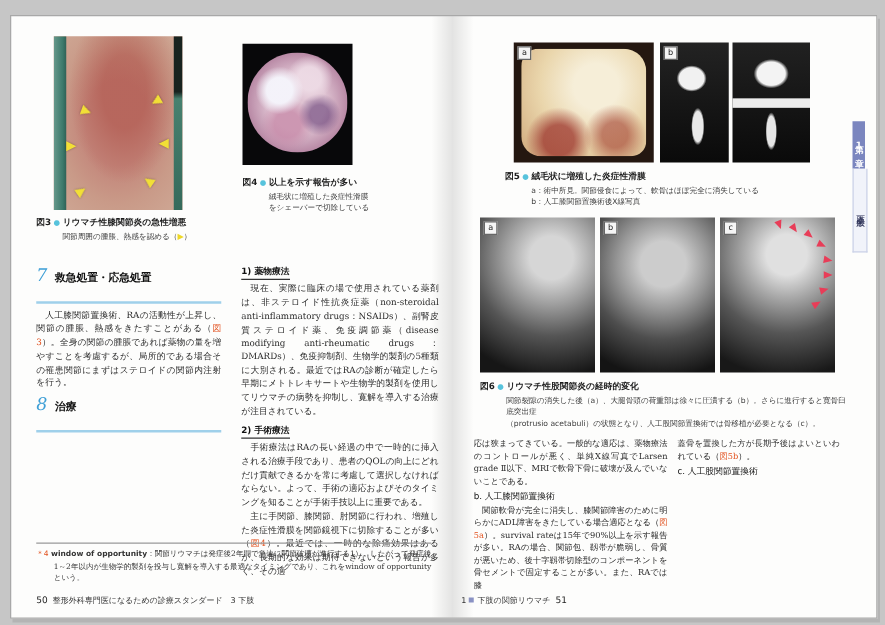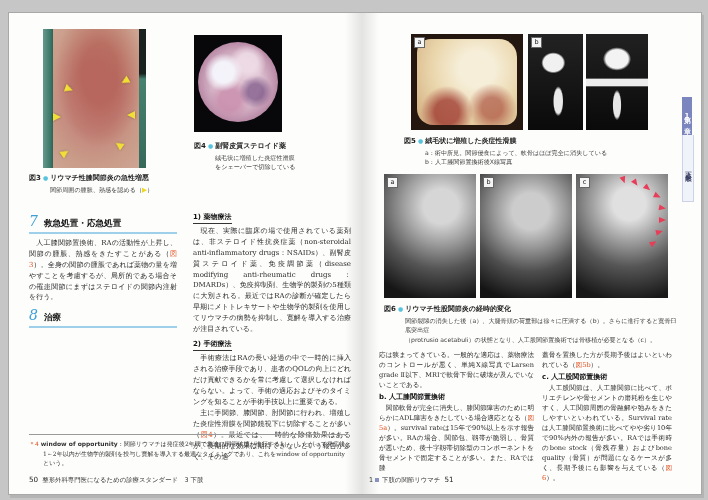--- a/index.html
+++ b/index.html
@@ -66,27 +66,27 @@
   .cap-dot{color:#57c3dc;margin:0 2px;font-size:6px;}
   .cap-sub{font-size:6.1px;line-height:9.3px;color:#3c3c3c;margin-left:21px;margin-top:2px;}
   .cap-sub2{font-size:6.1px;line-height:9.3px;color:#3c3c3c;margin-left:21px;}
   .yellow-glyph{color:#eed825;font-size:6.5px;}
   
   .col{position:absolute;text-align:justify;}
   .col p{margin:0 0 1px 0;}
   .lp{font-size:7px;line-height:10.9px;}
   .rp{font-size:6.6px;line-height:10px;}
   .ref{color:#e2521f;}
-  .sec-h{margin:7px 0 4px 0;border-bottom:2px solid #9fd0ea;padding-bottom:2px;
+  .sec-h{margin:7px 0 4px 0;border-bottom:2px solid #9fd0ea;padding-bottom:12px;
     background:linear-gradient(to right,rgba(0,0,0,0),rgba(0,0,0,0));}
   .sec-num{font-family:"DejaVu Serif",serif;font-style:italic;color:#3e9fd6;font-size:14px;margin-right:6px;}
   .sec-title{font-family:"DejaVu Sans",sans-serif;font-weight:bold;font-size:8.6px;color:#111;}
   .subhead{font-family:"DejaVu Sans",sans-serif;font-weight:bold;font-size:7px;color:#111;
     display:inline-block;border-bottom:1px solid #333;margin:3px 0 2px 0;}
-  .abchead{font-family:"DejaVu Sans",sans-serif;font-weight:bold;font-size:7px;color:#111;margin:2px 0 1px 0;}
+  .abchead{font-family:"DejaVu Sans",sans-serif;font-weight:normal;font-size:7px;color:#111;margin:2px 0 1px 0;}
   
   .footnote{position:absolute;left:20px;top:421px;width:316px;border-top:1px solid #999;padding-top:4px;
     font-size:6px;line-height:9.6px;color:#333;text-align:justify;}
   .footnote .inner{padding-left:14px;text-indent:-14px;}
   .fn-marker{color:#e2521f;font-family:"DejaVu Sans",sans-serif;}
   .fn-term{font-family:"DejaVu Sans",sans-serif;font-weight:bold;}
   .pfooter{position:absolute;top:462px;font-family:"DejaVu Sans",sans-serif;font-size:6.4px;color:#333;}
   .pf-left{left:20px;}
   .pf-right{left:360px;width:275px;}
   .pnum{font-size:7.2px;color:#222;}
@@ -118,21 +118,21 @@
     <div class="figcap" style="left:20px;top:160px;width:160px;">
       <div class="cap-line1"><span>図3</span><span class="cap-dot">●</span><span>リウマチ性膝関節炎の急性増悪</span></div>
       <div class="cap-sub"><span>関節周囲の腫脹、熱感を認める（</span><span class="yellow-glyph">▶</span><span>）</span></div>
     </div>
 
     <div class="photo scope">
       <div class="scope-circle"></div>
     </div>
 
     <div class="figcap" style="left:185px;top:128px;width:150px;">
-      <div class="cap-line1"><span>図4</span><span class="cap-dot">●</span><span>副腎皮質ステロイド薬</span></div>
+      <div class="cap-line1"><span>図4</span><span class="cap-dot">●</span><span>以上を示す報告が多い</span></div>
       <div class="cap-sub">絨毛状に増殖した炎症性滑膜</div>
       <div class="cap-sub2">をシェーバーで切除している</div>
     </div>
 
     <div class="col lp" style="left:20px;top:196px;width:148px;">
       <div class="sec-h"><span class="sec-num">7</span><span class="sec-title">救急処置・応急処置</span></div>
       <p><span>　人工膝関節置換術、RAの活動性が上昇し、関節の腫脹、熱感をきたすことがある（</span><span class="ref">図3</span><span>）。全身の関節の腫脹であれば薬物の量を増やすことを考慮するが、局所的である場合その罹患関節にまずはステロイドの関節内注射を行う。</span></p>
       <div class="sec-h"><span class="sec-num">8</span><span class="sec-title">治療</span></div>
     </div>
 
@@ -193,21 +193,20 @@
 
     <div class="col rp" style="left:370px;top:337px;width:155px;">
       <p>応は狭まってきている。一般的な適応は、薬物療法のコントロールが悪く、単純X線写真でLarsen grade Ⅱ以下、MRIで軟骨下骨に破壊が及んでいないことである。</p>
       <div class="abchead">b. 人工膝関節置換術</div>
       <p><span>　関節軟骨が完全に消失し、膝関節障害のために明らかにADL障害をきたしている場合適応となる（</span><span class="ref">図5a</span><span>）。survival rateは15年で90%以上を示す報告が多い。RAの場合、関節包、靱帯が脆弱し、骨質が悪いため、後十字靱帯切除型のコンポーネントを骨セメントで固定することが多い。また、RAでは膝</span></p>
     </div>
 
     <div class="col rp" style="left:533px;top:337px;width:130px;">
       <p><span>蓋骨を置換した方が長期予後はよいといわれている（</span><span class="ref">図5b</span><span>）。</span></p>
       <div class="abchead">c. 人工股関節置換術</div>
-      <p><span>　人工股関節は、人工膝関節に比べて、ポリエチレンや骨セメントの磨耗粉を生じやすく、人工関節周囲の骨融解や弛みをきたしやすいといわれている。Survival rateは人工膝関節置換術に比べてやや劣り10年で90%内外の報告が多い。RAでは手術時のbone stock（骨残存量）およびbone quality（骨質）が問題になるケースが多く、長期予後にも影響を与えている（</span><span class="ref">図6</span><span>）。</span></p>
     </div>
 
     <div class="pfooter pf-right">
       <span>1</span><span class="pf-sq"></span><span>下肢の関節リウマチ</span>&nbsp;&nbsp;<span class="pnum">51</span>
     </div>
 
     <div class="tab">
       <div class="tab-ch">第1章</div>
       <div class="tab-sec">下肢全般</div>
     </div>

